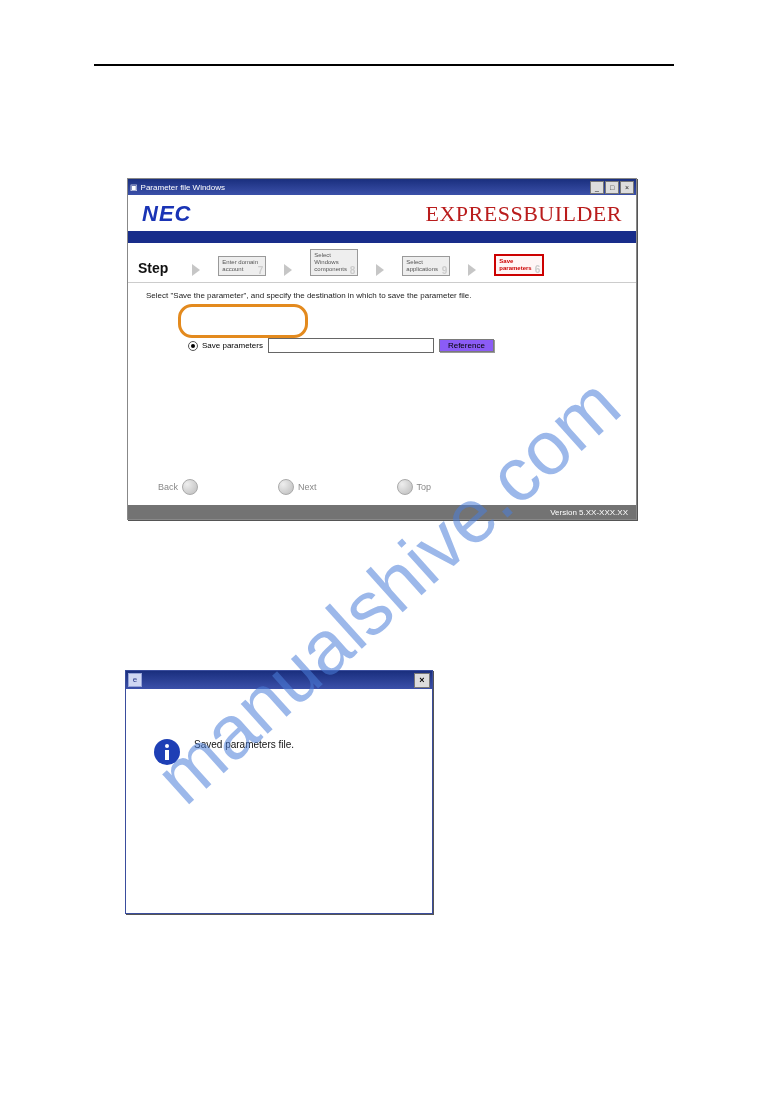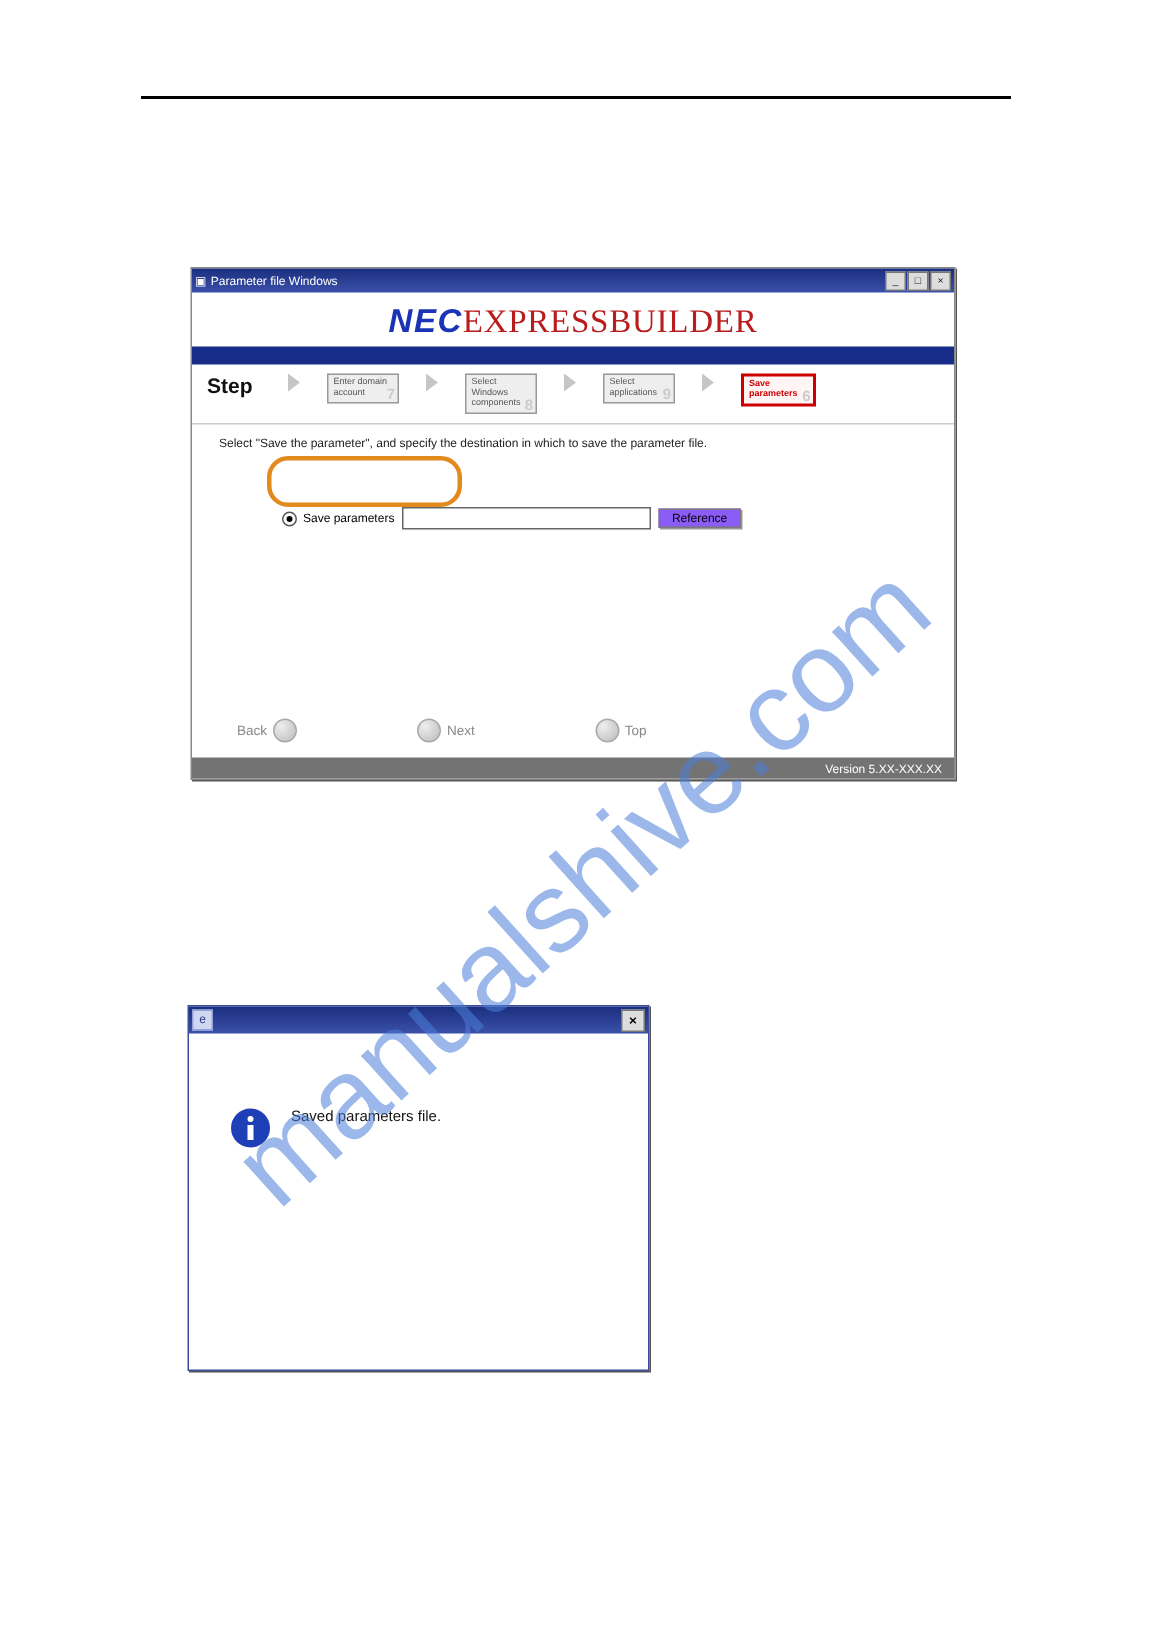--- a/index.html
+++ b/index.html
@@ -54,41 +54,41 @@
     gap: 3px;
   }
   .titlebar1 .winctrls { display: flex; gap: 1px; }
   .titlebar1 .winctrls span {
     width: 12px; height: 11px; background: #ddd; border: 1px solid #777;
     font-size: 7px; text-align: center; line-height: 11px; color: #222;
   }
   .logo-row {
     display: flex;
     align-items: center;
-    justify-content: center;
+    justify-content: space-between;
     padding: 6px 14px 4px 14px;
   }
   .nec-logo {
     font-family: Arial, sans-serif;
     font-weight: 700;
     font-style: italic;
     color: #1a34b5;
     font-size: 22px;
     letter-spacing: 1px;
   }
   .eb-title {
     font-family: "Times New Roman", serif;
     font-size: 22px;
     letter-spacing: 0.5px;
     color: #b91c1c;
   }
   .blue-band { height: 12px; background: #182d8a; }
   .step-row {
     display: flex;
-    align-items: flex-start;
+    align-items: flex-end;
     padding: 6px 10px;
     gap: 18px;
     border-bottom: 1px solid #ccc;
   }
   .step-label { font-weight: 700; font-size: 14px; color: #111; margin-right: 6px; }
   .arrow {
     width: 0; height: 0;
     border-top: 6px solid transparent;
     border-bottom: 6px solid transparent;
     border-left: 8px solid #c6c6c6;

